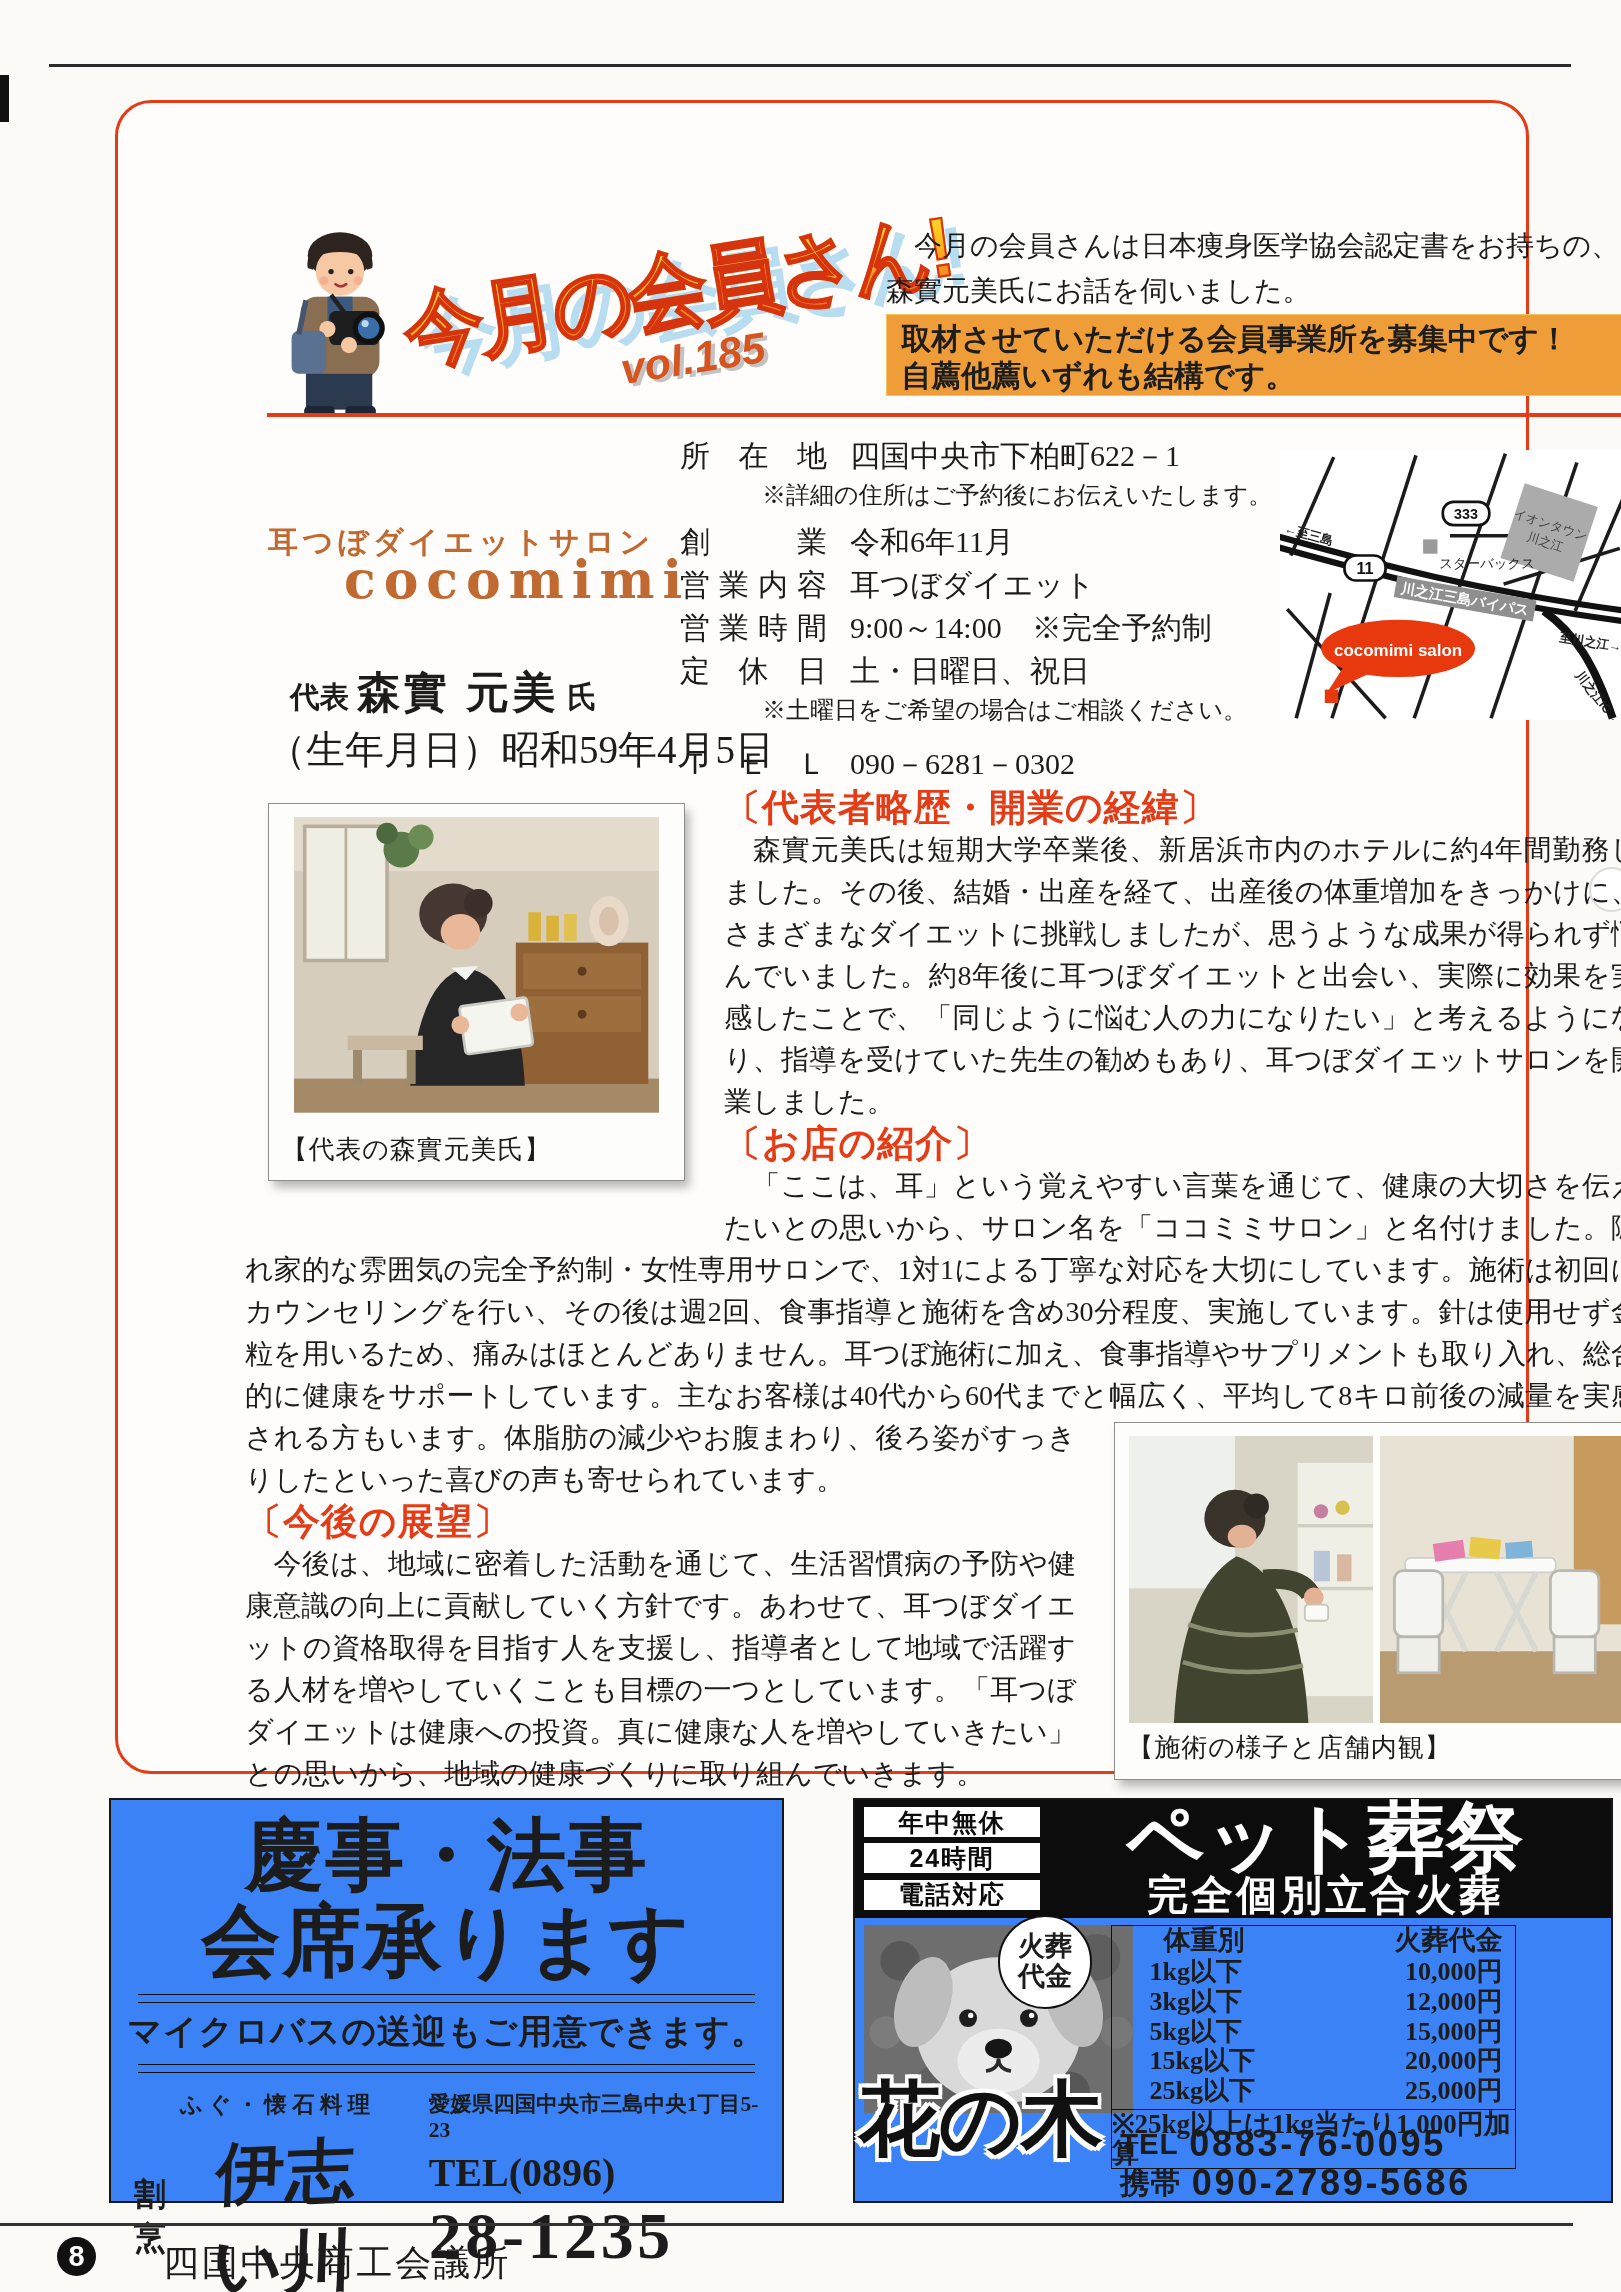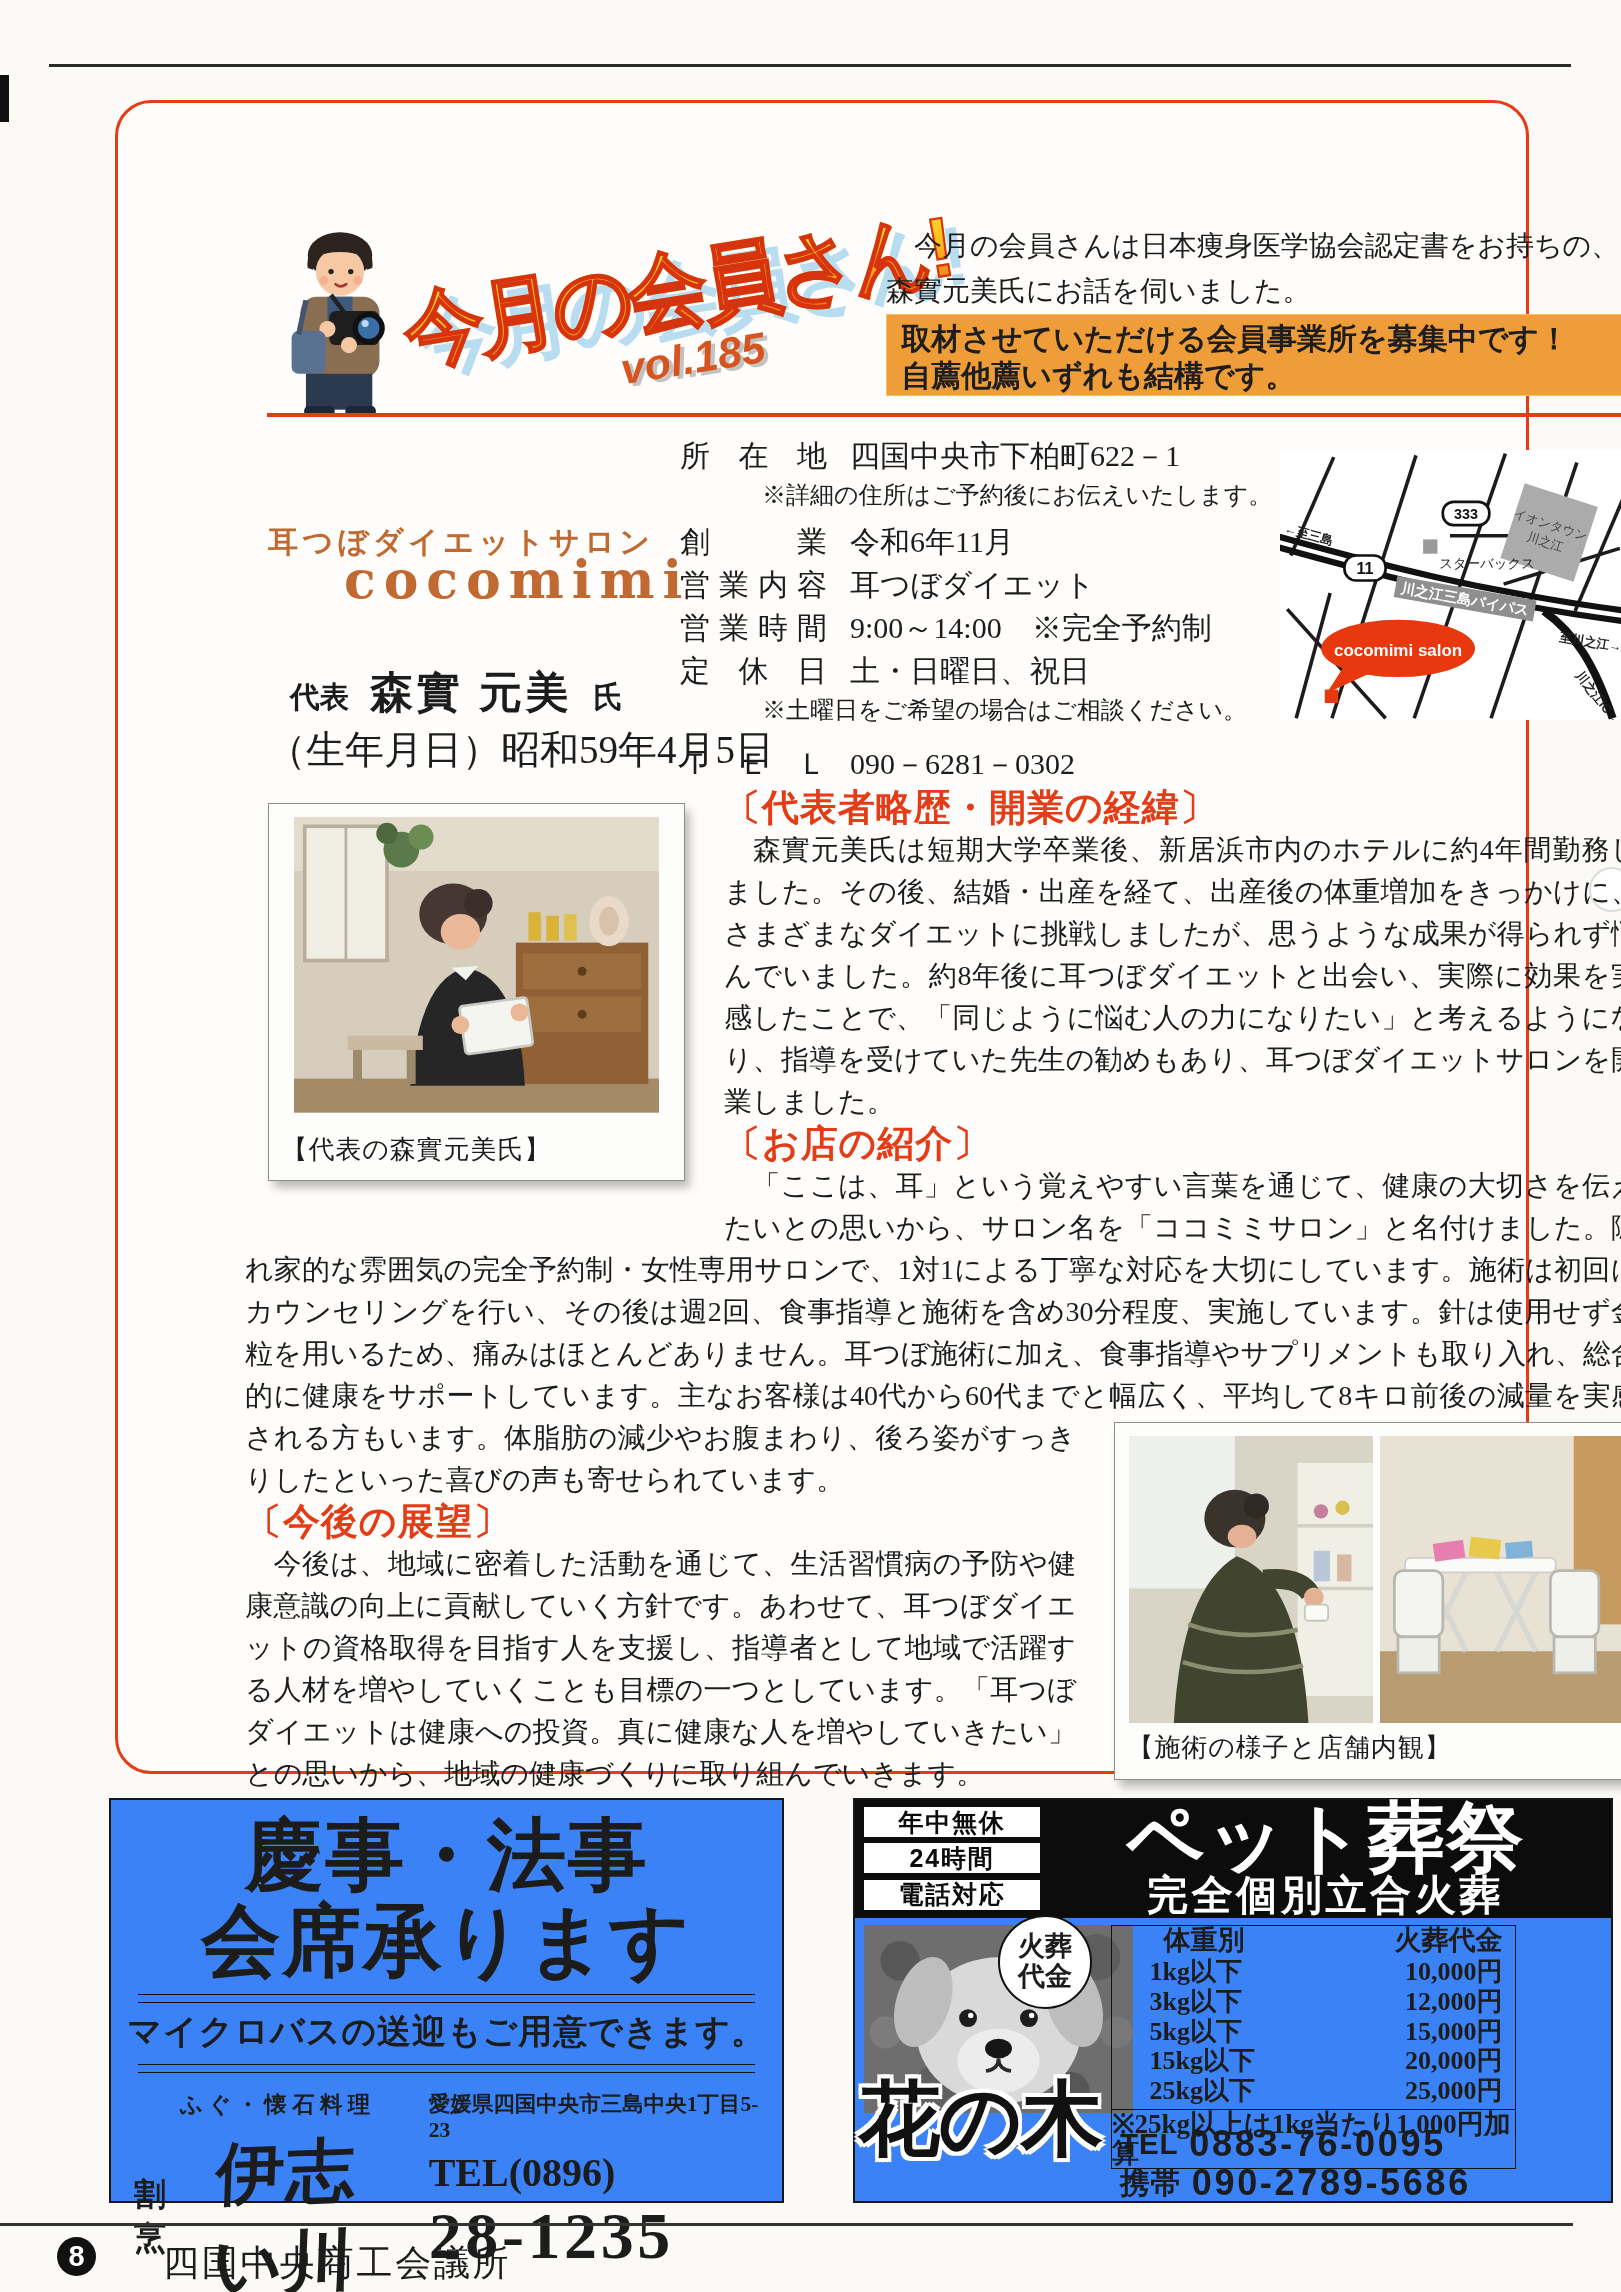--- a/index.html
+++ b/index.html
@@ -29,21 +29,21 @@
   .intro{left:768px;top:120px;width:745px;font-size:28px;line-height:45px;}
   .recruit{left:768px;top:211px;width:738px;height:82px;background:#ef9d38;border:1.8px solid #f6c35e;
      box-sizing:border-box;padding:4.5px 14.3px;font-family:"Liberation Sans",sans-serif;font-weight:700;
      font-size:30px;line-height:37px;color:#1d1d1d;}
   .header-rule{left:149px;top:310px;width:1368px;height:3.6px;background:#e43c17;}
 
   
   .biz-category{left:150px;top:419px;font-size:30px;color:#c06a32;letter-spacing:4.5px;font-weight:700;}
   .biz-name{left:226px;top:446px;font-family:"DejaVu Serif",serif;font-size:52px;font-weight:700;
      color:#c06a32;letter-spacing:8px;}
-  .biz-rep{left:172px;top:561px;display:flex;align-items:baseline;gap:21px;}
+  .biz-rep{left:172px;top:561px;display:flex;align-items:baseline;gap:8px;}
   .rep-label,.rep-suffix{font-size:29.6px;font-weight:700;font-family:"Liberation Sans",sans-serif;}
   .rep-name{font-size:43px;font-weight:700;font-family:"Liberation Sans",sans-serif;letter-spacing:3.6px;}
   .biz-birth{left:149px;top:620px;font-size:39px;}
   .info{left:562px;top:331px;width:605px;font-size:30px;}
   .info-row{display:flex;line-height:43px;}
   .info-label{display:inline-block;width:147px;text-align:justify;text-align-last:justify;flex:none;}
   .info-value{margin-left:23px;white-space:nowrap;}
   .info-note{margin-left:82px;font-size:24px;line-height:36px;}
   .mt8{margin-top:7.2px;} .mt16{margin-top:14.3px;}
 

